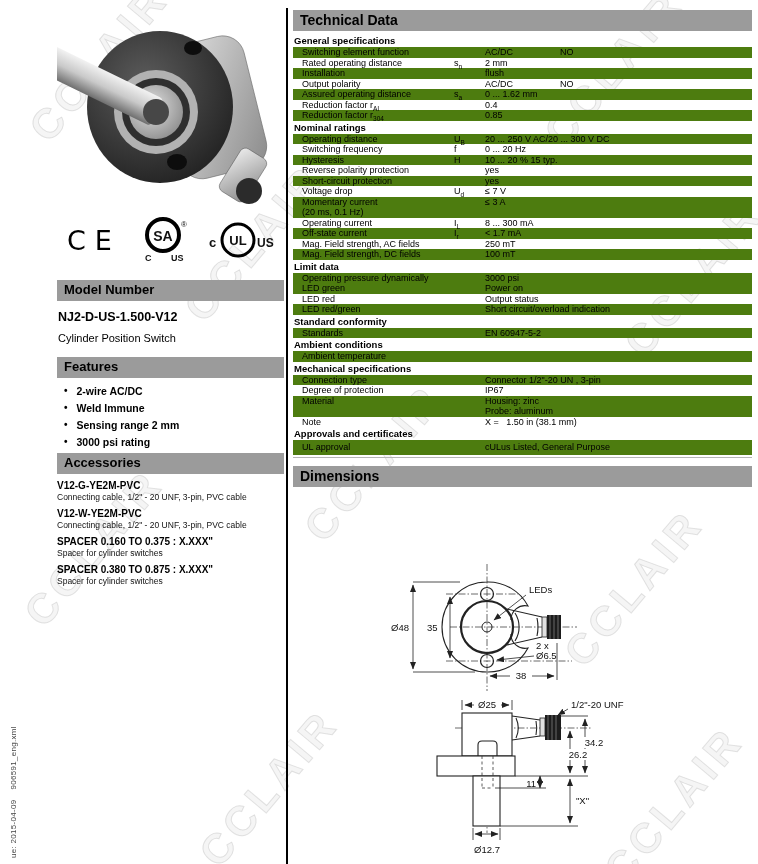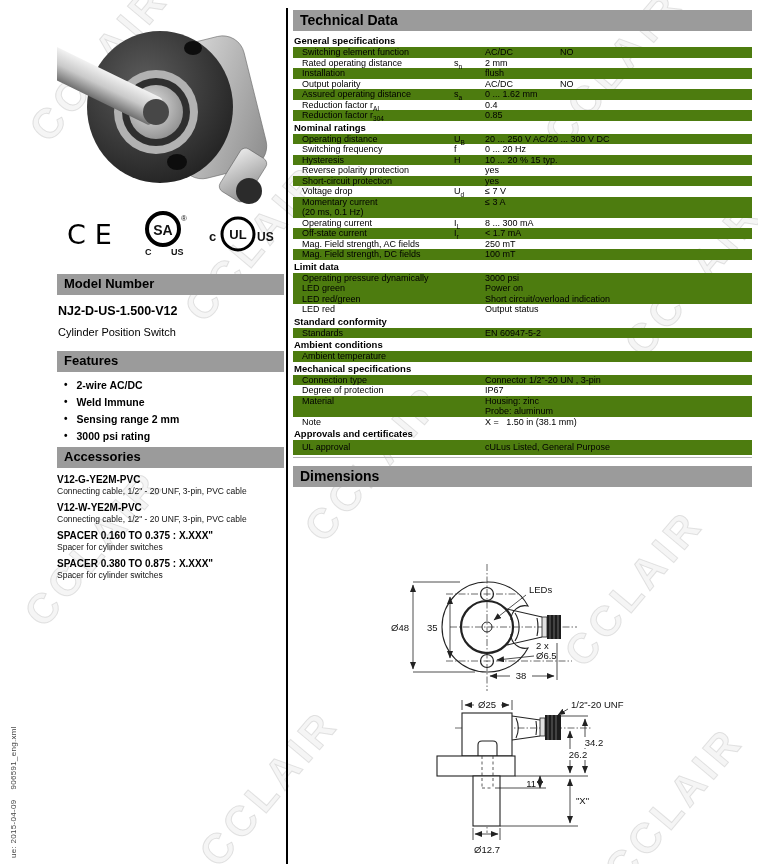--- a/index.html
+++ b/index.html
@@ -19,21 +19,21 @@
 
   .vline{position:absolute;left:286px;top:8px;width:2px;height:856px;background:#000;z-index:2;}
 
   .hdr{background:#9b9b9b;color:#000;font-weight:bold;font-size:13px;
        padding:3px 7px 4px;line-height:14px;}
   .hdr.lg{font-size:14px;}
 
   
   .left-col{position:absolute;left:57px;top:10px;width:227px;z-index:2;}
   .photo-wrap{width:227px;height:197px;}
-  .certs{height:54px;display:flex;align-items:center;gap:14px;padding-left:10px;}
+  .certs{height:54px;display:flex;align-items:center;gap:14px;margin-top:6px;padding-left:10px;}
   .ce-text{font-size:27px;letter-spacing:9px;font-weight:400;font-family:"DejaVu Sans",sans-serif;}
   .model-number{font-size:12.5px;font-weight:bold;margin:9px 1px 0;}
   .model-desc{font-size:11px;margin:8px 1px 0;}
   .mt13{margin-top:13px;} .mt12{margin-top:4px;}
   #features-list{margin:7px 0 0 7px;}
   .feat{display:flex;gap:9px;font-size:10.5px;font-weight:bold;margin-bottom:5px;}
   .feat-b{font-size:10px;}
   #accessories-list{margin-top:4px;}
   .acc-name{font-size:10px;font-weight:bold;margin-top:6px;}
   .acc-desc{font-size:8.5px;margin-top:1px;color:#111;}
@@ -275,29 +275,29 @@
         <div class="t-row stripe">
           <div class="t-lbl">Operating pressure dynamically</div>
           <div class="t-sym"></div>
           <div class="t-val"><span class="t-v1">3000 psi</span></div>
         </div>
         <div class="t-row stripe">
           <div class="t-lbl">LED green</div>
           <div class="t-sym"></div>
           <div class="t-val"><span class="t-v1">Power on</span></div>
         </div>
+        <div class="t-row">
+          <div class="t-lbl">LED red</div>
+          <div class="t-sym"></div>
+          <div class="t-val"><span class="t-v1">Output status</span></div>
+        </div>
         <div class="t-row stripe">
           <div class="t-lbl">LED red/green</div>
           <div class="t-sym"></div>
           <div class="t-val"><span class="t-v1">Short circuit/overload indication</span></div>
-        </div>
-        <div class="t-row">
-          <div class="t-lbl">LED red</div>
-          <div class="t-sym"></div>
-          <div class="t-val"><span class="t-v1">Output status</span></div>
         </div>
         <div class="sec-title">Standard conformity</div>
         <div class="t-row stripe">
           <div class="t-lbl">Standards</div>
           <div class="t-sym"></div>
           <div class="t-val"><span class="t-v1">EN 60947-5-2</span></div>
         </div>
         <div class="sec-title">Ambient conditions</div>
         <div class="t-row stripe">
           <div class="t-lbl">Ambient temperature</div>

